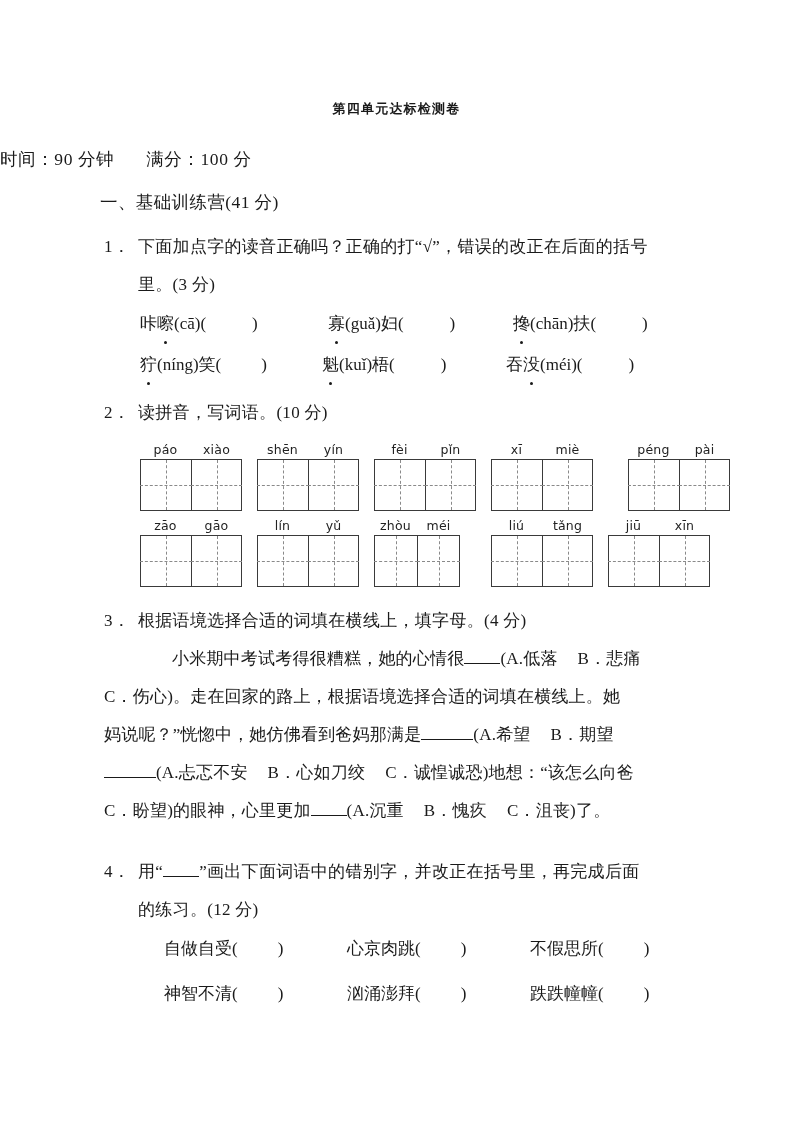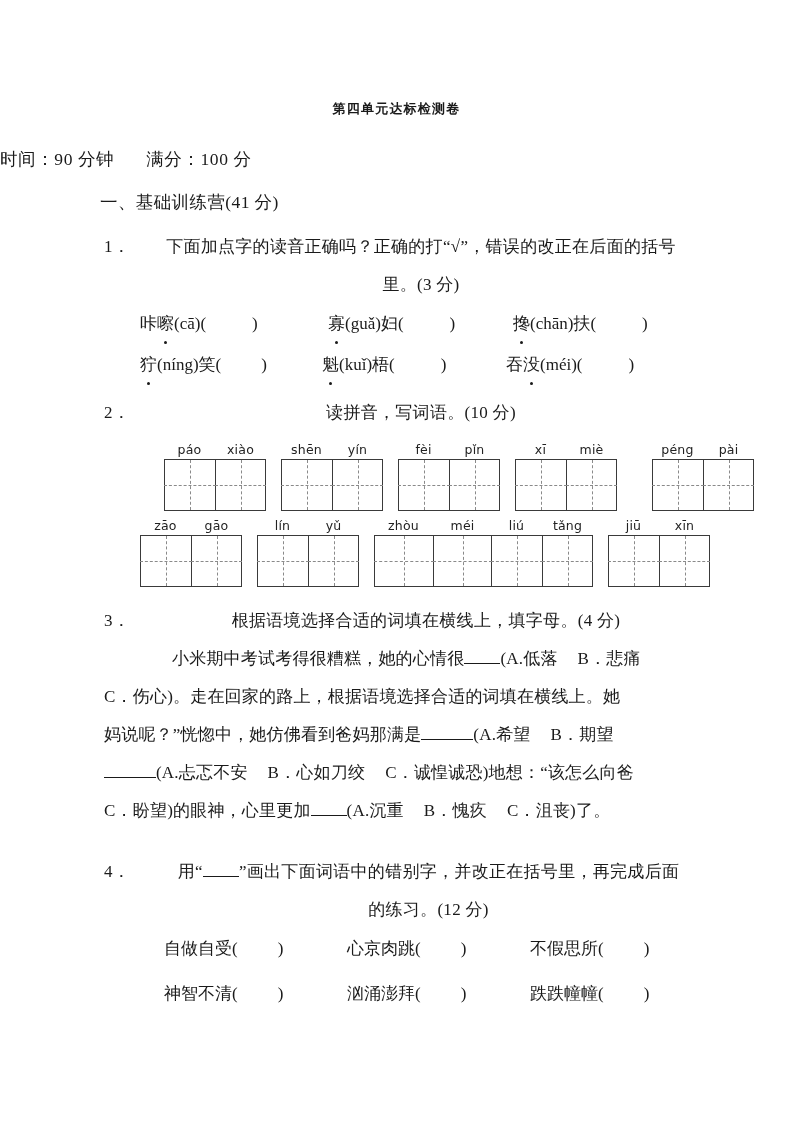--- a/index.html
+++ b/index.html
@@ -63,21 +63,21 @@
   .q-num {
     position: absolute;
     left: 0; top: 0;
     width: 30px;
     text-align: left;
   }
   .q-body {
     margin-left: 34px;
     display: block;
   }
-  .q-text { display: block; text-align: center; }
+  .q-text { display: block; }
 
   
   .item-row {
     position: absolute;
     width: 600px;
     height: 38px;
     line-height: 38px;
     font-size: 17px;
   }
   .item {
@@ -212,21 +212,21 @@
     </span>
   </div>
 
   <div class="q" style="left:104px; top:394px; width:600px;">
     <span class="q-num">2．</span>
     <span class="q-body">
       <span class="q-text">读拼音，写词语。(10 分)</span>
     </span>
   </div>
 
-  <div class="grid-row" style="left:140px; top:440px; width:570px; height:75px;margin-left:24px;">
+  <div class="grid-row" style="left:140px; top:440px; width:570px; height:75px;">
     <div class="grid-group" style="left:0px; width:102px;">
       <div class="grid-pinyin">
         <span>páo</span>
         <span>xiào</span>
       </div>
       <div class="grid-boxes">
         <div class="grid-cell"></div>
         <div class="grid-cell"></div>
       </div>
     </div>
@@ -286,21 +286,21 @@
     <div class="grid-group" style="left:117px; width:102px;">
       <div class="grid-pinyin">
         <span>lín</span>
         <span>yǔ</span>
       </div>
       <div class="grid-boxes">
         <div class="grid-cell"></div>
         <div class="grid-cell"></div>
       </div>
     </div>
-    <div class="grid-group" style="left:234px; width:118px;">
+    <div class="grid-group" style="left:234px; width:86px;">
       <div class="grid-pinyin">
         <span>zhòu</span>
         <span>méi</span>
       </div>
       <div class="grid-boxes">
         <div class="grid-cell"></div>
         <div class="grid-cell"></div>
       </div>
     </div>
     <div class="grid-group" style="left:351px; width:102px;">

